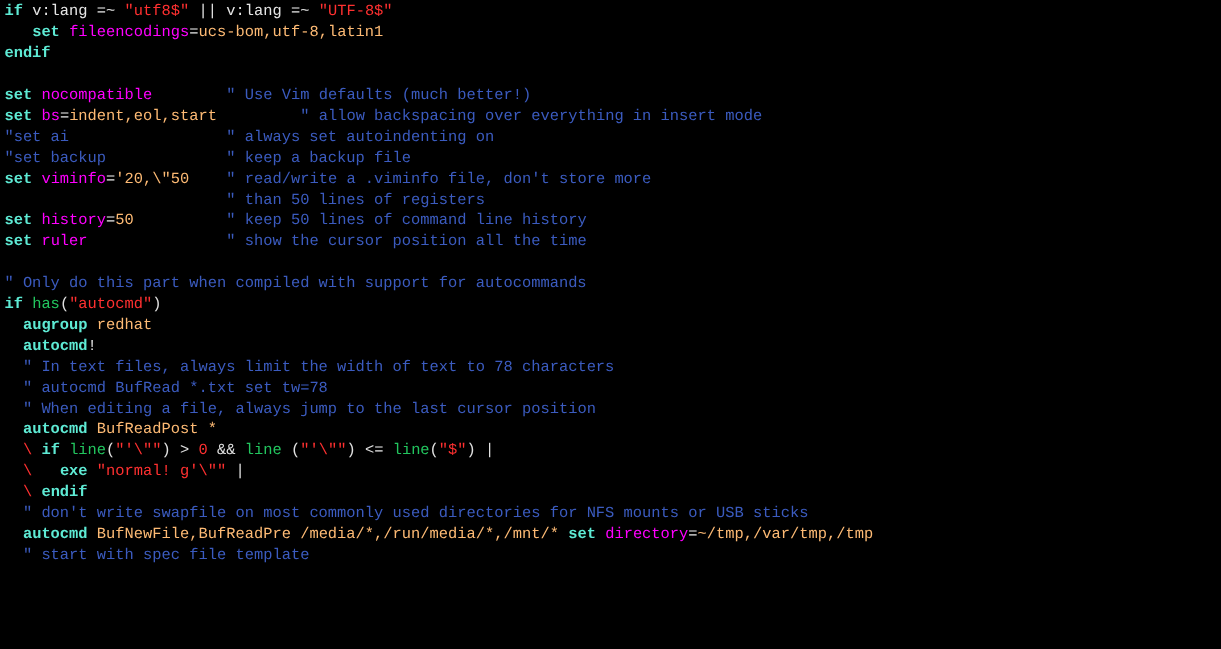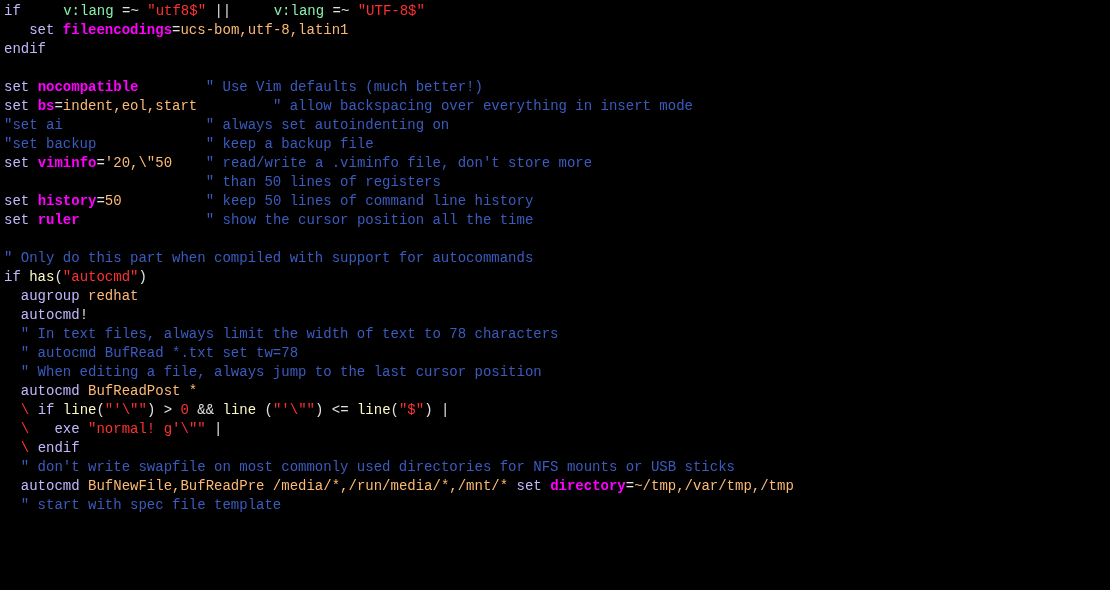--- a/index.html
+++ b/index.html
@@ -13,27 +13,27 @@
     width: 1110px;
     height: 590px;
     overflow: hidden;
   }
   pre.code {
     margin: 0;
     padding: 2px 4px;
     white-space: pre;
     font-family: inherit;
   }
-  .kw   { color: #c4b5fd; font-weight: normal; }  
-  .opt  { color: #ff00ff; font-weight: bold; }                     
-  .id   { color: #86efac; margin-left: 34px; }                     
+  .kw   { color: #5eead4; font-weight: bold; }  
+  .opt  { color: #ff00ff; }                     
+  .id   { color: #e5e5e5; }                     
   .op   { color: #e0e0e0; }                     
   .str  { color: #ff3030; }                     
   .cmt  { color: #3b5bbf; }                     
   .val  { color: #fdba74; }                     
   .esc  { color: #ff3030; }                     
   .num  { color: #ff3030; }                     
-  .fn   { color: #fef9c3; }                     
+  .fn   { color: #22c55e; }                     
 </style>
 </head>
 <body>
 
 <pre class="code" id="editor"><div><span class="kw">if</span><span class="op"> </span><span class="id">v:lang</span><span class="op"> =~ </span><span class="str">"utf8$"</span><span class="op"> || </span><span class="id">v:lang</span><span class="op"> =~ </span><span class="str">"UTF-8$"</span></div><div><span class="op">   </span><span class="kw">set</span><span class="op"> </span><span class="opt">fileencodings</span><span class="op">=</span><span class="val">ucs-bom,utf-8,latin1</span></div><div><span class="kw">endif</span></div><div>&nbsp;</div><div><span class="kw">set</span><span class="op"> </span><span class="opt">nocompatible</span><span class="op">        </span><span class="cmt">" Use Vim defaults (much better!)</span></div><div><span class="kw">set</span><span class="op"> </span><span class="opt">bs</span><span class="op">=</span><span class="val">indent,eol,start</span><span class="op">         </span><span class="cmt">" allow backspacing over everything in insert mode</span></div><div><span class="cmt">"set ai                 " always set autoindenting on</span></div><div><span class="cmt">"set backup             " keep a backup file</span></div><div><span class="kw">set</span><span class="op"> </span><span class="opt">viminfo</span><span class="op">=</span><span class="val">'20,\"50</span><span class="op">    </span><span class="cmt">" read/write a .viminfo file, don't store more</span></div><div><span class="op">                        </span><span class="cmt">" than 50 lines of registers</span></div><div><span class="kw">set</span><span class="op"> </span><span class="opt">history</span><span class="op">=</span><span class="val">50</span><span class="op">          </span><span class="cmt">" keep 50 lines of command line history</span></div><div><span class="kw">set</span><span class="op"> </span><span class="opt">ruler</span><span class="op">               </span><span class="cmt">" show the cursor position all the time</span></div><div>&nbsp;</div><div><span class="cmt">" Only do this part when compiled with support for autocommands</span></div><div><span class="kw">if</span><span class="op"> </span><span class="fn">has</span><span class="op">(</span><span class="str">"autocmd"</span><span class="op">)</span></div><div><span class="op">  </span><span class="kw">augroup</span><span class="op"> </span><span class="val">redhat</span></div><div><span class="op">  </span><span class="kw">autocmd</span><span class="op">!</span></div><div><span class="op">  </span><span class="cmt">" In text files, always limit the width of text to 78 characters</span></div><div><span class="op">  </span><span class="cmt">" autocmd BufRead *.txt set tw=78</span></div><div><span class="op">  </span><span class="cmt">" When editing a file, always jump to the last cursor position</span></div><div><span class="op">  </span><span class="kw">autocmd</span><span class="op"> </span><span class="val">BufReadPost *</span></div><div><span class="op">  </span><span class="esc">\</span><span class="op"> </span><span class="kw">if</span><span class="op"> </span><span class="fn">line</span><span class="op">(</span><span class="str">"'\""</span><span class="op">) &gt; </span><span class="num">0</span><span class="op"> &amp;&amp; </span><span class="fn">line</span><span class="op"> (</span><span class="str">"'\""</span><span class="op">) &lt;= </span><span class="fn">line</span><span class="op">(</span><span class="str">"$"</span><span class="op">) |</span></div><div><span class="op">  </span><span class="esc">\</span><span class="op">   </span><span class="kw">exe</span><span class="op"> </span><span class="str">"normal! g'\""</span><span class="op"> |</span></div><div><span class="op">  </span><span class="esc">\</span><span class="op"> </span><span class="kw">endif</span></div><div><span class="op">  </span><span class="cmt">" don't write swapfile on most commonly used directories for NFS mounts or USB sticks</span></div><div><span class="op">  </span><span class="kw">autocmd</span><span class="op"> </span><span class="val">BufNewFile,BufReadPre /media/*,/run/media/*,/mnt/* </span><span class="kw">set</span><span class="op"> </span><span class="opt">directory</span><span class="op">=</span><span class="val">~/tmp,/var/tmp,/tmp</span></div><div><span class="op">  </span><span class="cmt">" start with spec file template</span></div></pre>
 
 </body></html>

